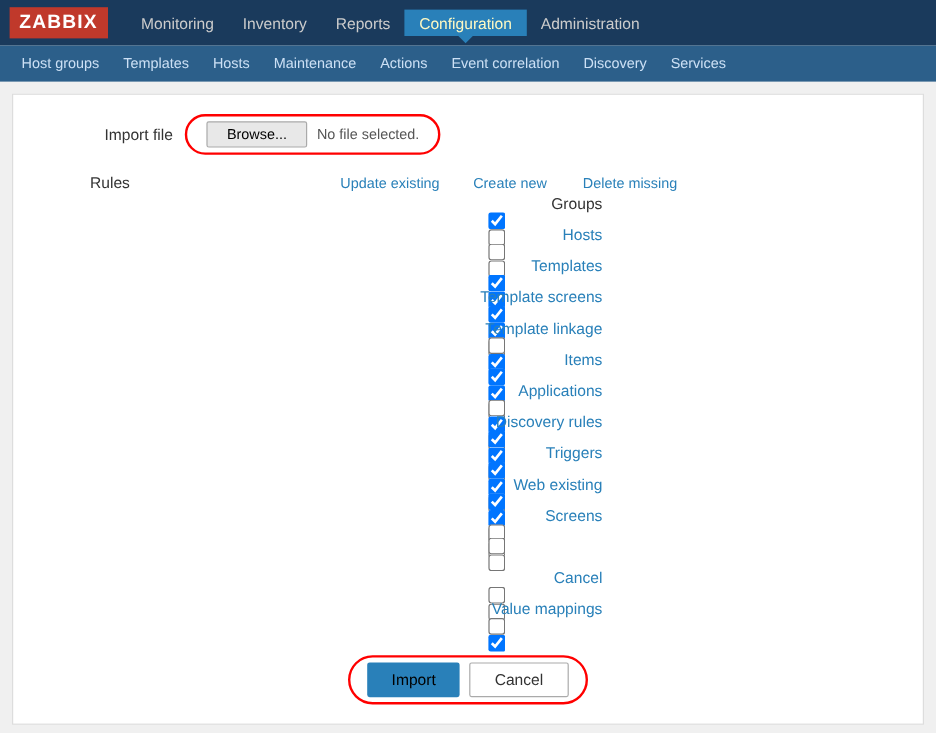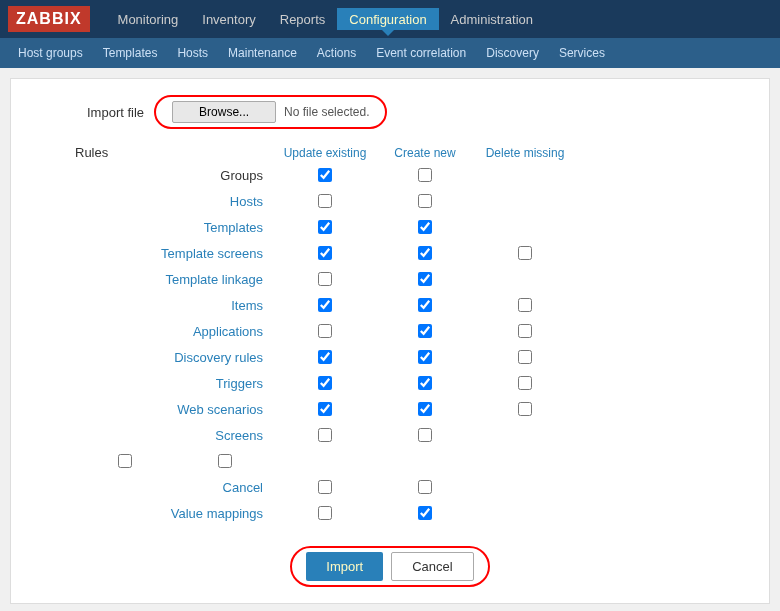--- a/index.html
+++ b/index.html
@@ -83,21 +83,21 @@
       margin-left: 60px;
     }
     .import-file-label {
       font-size: 13px;
       margin-right: 10px;
       color: #333;
     }
     .browse-btn {
       background: #e8e8e8;
       border: 1px solid #aaa;
-      padding: 3px 26px;
+      padding: 3px 16px;
       cursor: pointer;
       font-size: 12px;
       margin-right: 8px;
       border-radius: 2px;
     }
     .no-file-text {
       color: #555;
       font-size: 12px;
     }
 
@@ -108,20 +108,21 @@
     .rules-header-cell {
       width: 100px;
       text-align: center;
       font-size: 12px;
       color: #2980b9;
     }
     .rules-row {
       display: flex;
       align-items: center;
       height: 26px;
+      flex-direction: column;
     }
     .rules-cell {
       width: 100px;
       display: flex;
       justify-content: center;
       align-items: center;
     }
     input[type="checkbox"] {
       width: 14px;
       height: 14px;
@@ -130,21 +131,21 @@
 
     
     .button-row {
       display: flex;
       justify-content: center;
       margin-top: 20px;
       gap: 8px;
     }
     .btn-import {
       background: #2980b9;
-      color: #fef9c3;
+      color: #000000;
       border: none;
       padding: 6px 20px;
       cursor: pointer;
       font-size: 13px;
       border-radius: 2px;
     }
     .btn-cancel {
       background: white;
       color: #333;
       border: 1px solid #aaa;
@@ -291,21 +292,21 @@
             <input type="checkbox" checked="" style="">
           </div>
           <div class="rules-cell">
             <input type="checkbox" checked="" style="">
           </div>
           <div class="rules-cell">
             <input type="checkbox" style="">
           </div>
         </div>
         <div class="rules-row">
-          <div style="width: 200px; font-size: 13px; text-align: right; padding-right: 12px; color: rgb(41, 128, 185);">Web scenarios</div>
+          <div style="width: 200px; font-size: 13px; text-align: right; padding-right: 12px; color: rgb(41, 128, 185);">Web existing</div>
           <div class="rules-cell">
             <input type="checkbox" checked="" style="">
           </div>
           <div class="rules-cell">
             <input type="checkbox" checked="" style="">
           </div>
           <div class="rules-cell">
             <input type="checkbox" style="">
           </div>
         </div>

